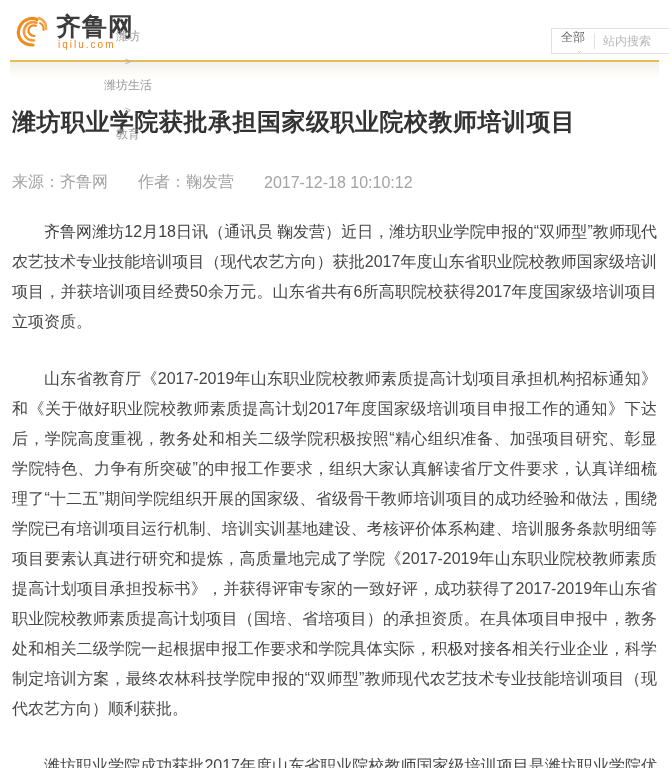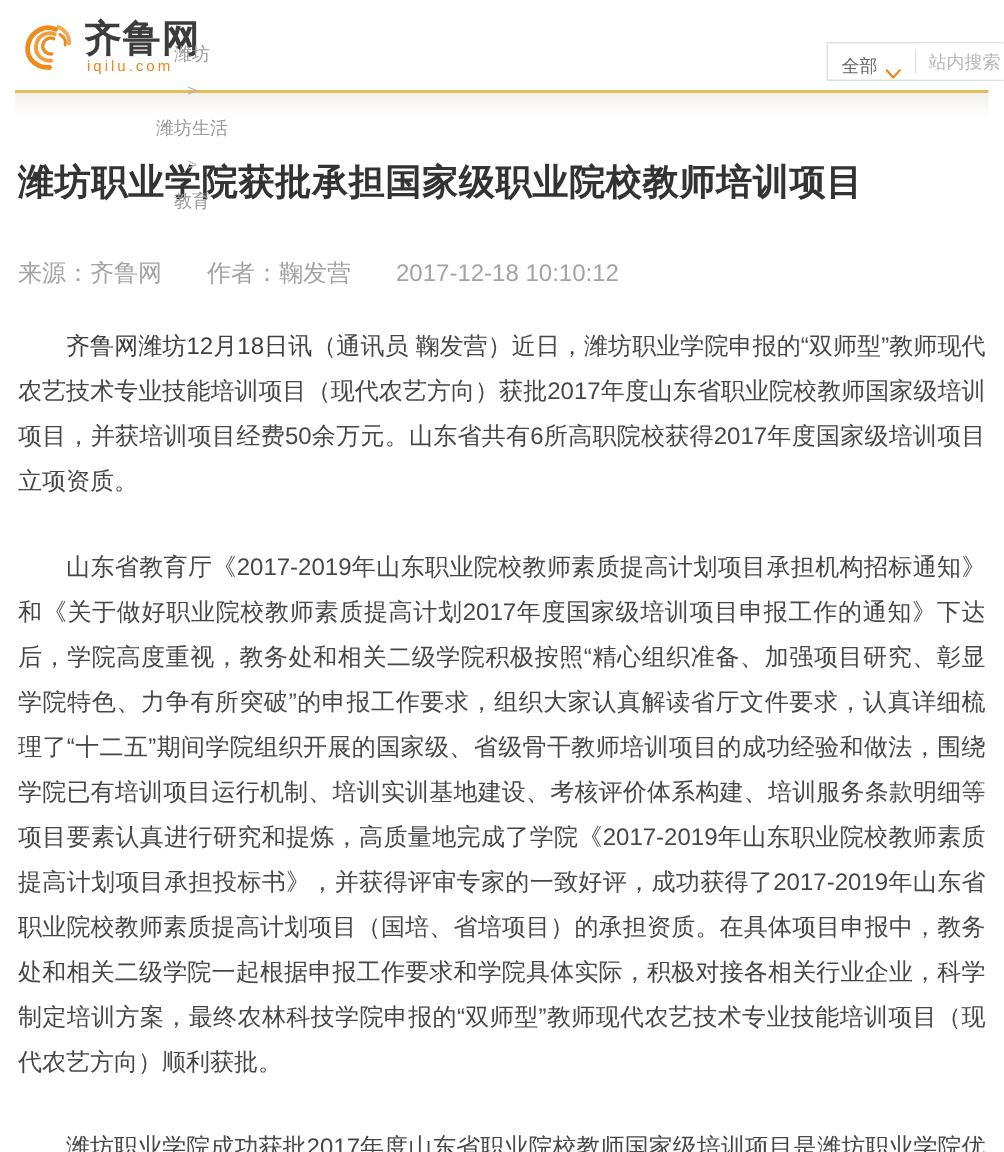--- a/index.html
+++ b/index.html
@@ -46,20 +46,21 @@
     position: absolute; left: 551px; top: 28px;
     width: 190px; height: 26px;
     border: 1px solid #e0e0e0;
     display: flex; align-items: stretch;
     background: #fff;
   }
   .search-cat {
     display: flex; align-items: flex-end; gap: 5px;
     padding: 0 9px;
     cursor: pointer;
+    flex-direction: column;
   }
   .search-cat-label { font-size: 12px; color: #666; }
   .chevron-down { width: 11px; height: 7px; display: block; }
   .search-divider { width: 1px; background: #e0e0e0; margin: 4px 0; }
   .search-input {
     border: none; outline: none;
     flex: 1; min-width: 0;
     font-size: 12px; color: #666;
     padding: 0 8px;
     font-family: "Liberation Sans", "DejaVu Sans", sans-serif;

